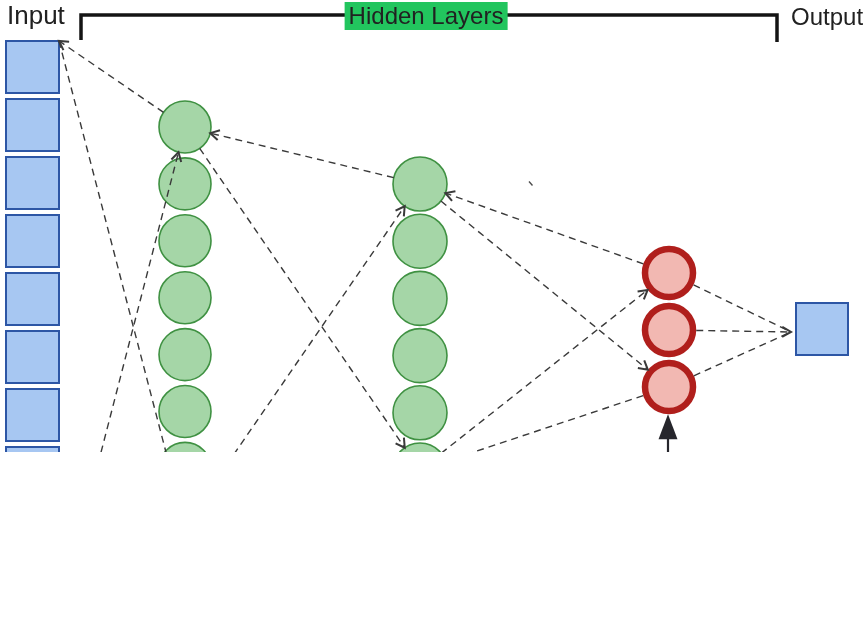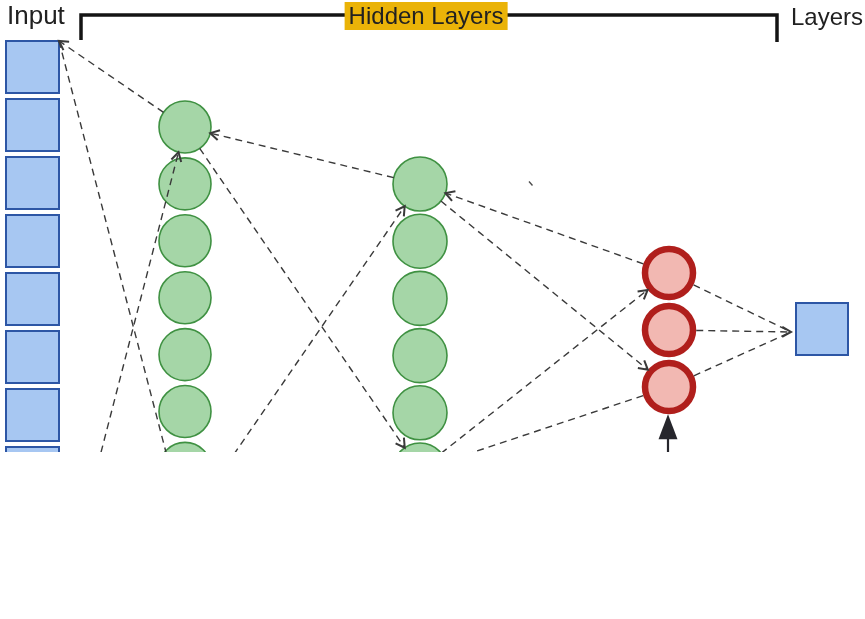--- a/index.html
+++ b/index.html
@@ -18,21 +18,21 @@
     line-height: 1.15;
     white-space: nowrap;
     user-select: none;
   }
   .lbl-input   { left: 7px;  top: 1px;  font-size: 26px; }
   .lbl-output  { left: 791px; top: 3px; font-size: 24px; }
   .lbl-hidden  {
     left: 426px; top: 2px;
     transform: translateX(-50%);
     font-size: 24px;
-    background: #eab308;
+    background: #22c55e;
     padding: 0 4px;
   }
   .lbl-embeddings {
     left: 669px; top: 530px;
     transform: translateX(-50%);
     font-size: 31px;
   }
 </style>
 </head>
 <body>
@@ -88,14 +88,14 @@
       <line x1="693.5318822209705" y1="284.86377910686275" x2="791" y2="332" stroke="#3a3a3a" stroke-width="1.4" stroke-dasharray="7,5"></line>
       <line x1="696.2463390877782" y1="330.446661296521" x2="791" y2="332" stroke="#3a3a3a" stroke-width="1.4" stroke-dasharray="7,5" marker-end="url(#arr)"></line>
       <line x1="693.8422351887025" y1="375.8006316772243" x2="791" y2="332" stroke="#3a3a3a" stroke-width="1.4" stroke-dasharray="7,5"></line>
       <line x1="529" y1="181.5" x2="532.5" y2="185.5" stroke="#4a4a4a" stroke-width="1.4"></line>
       <line x1="668" y1="438.25" x2="668" y2="530" stroke="#26262c" stroke-width="2.2"></line>
       <polygon points="668,414.25 658.5,439.25 677.5,439.25" fill="#26262c"></polygon>
     </svg>
 
   <div class="lbl lbl-input">Input</div>
   <div class="lbl lbl-hidden">Hidden Layers</div>
-  <div class="lbl lbl-output">Layers</div>
+  <div class="lbl lbl-output">Output</div>
 </div>
 
 </body></html>

